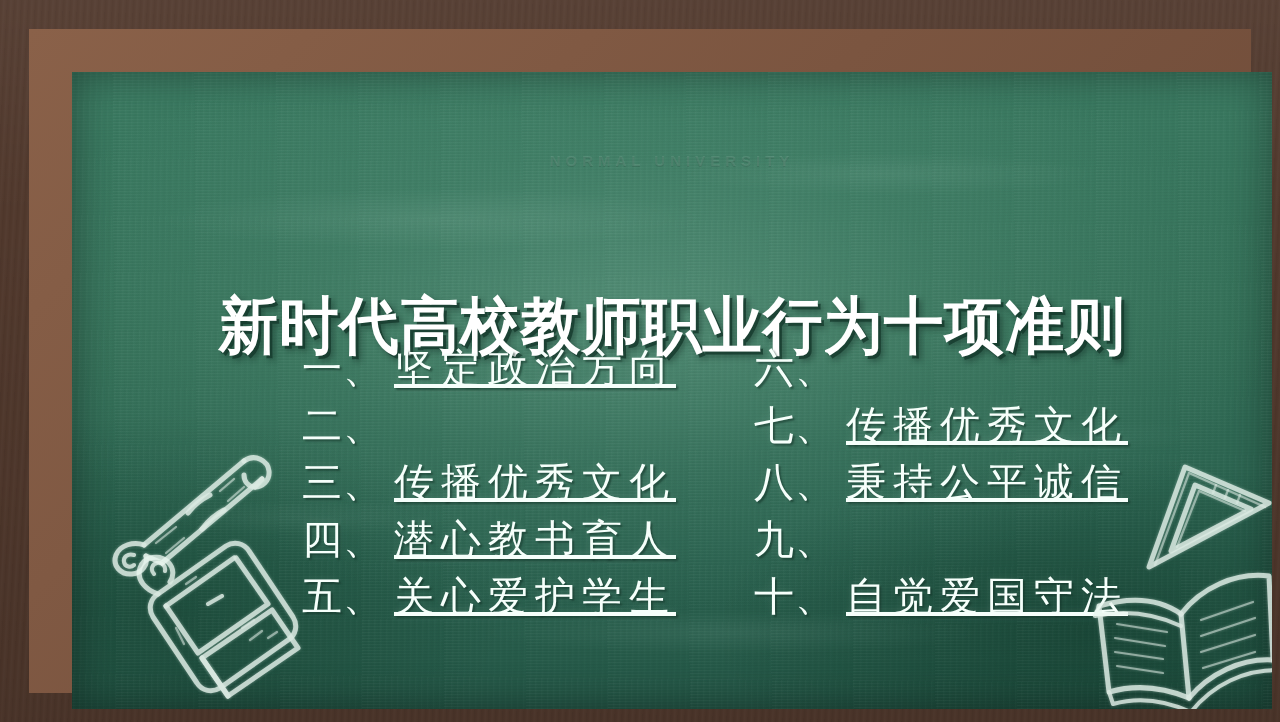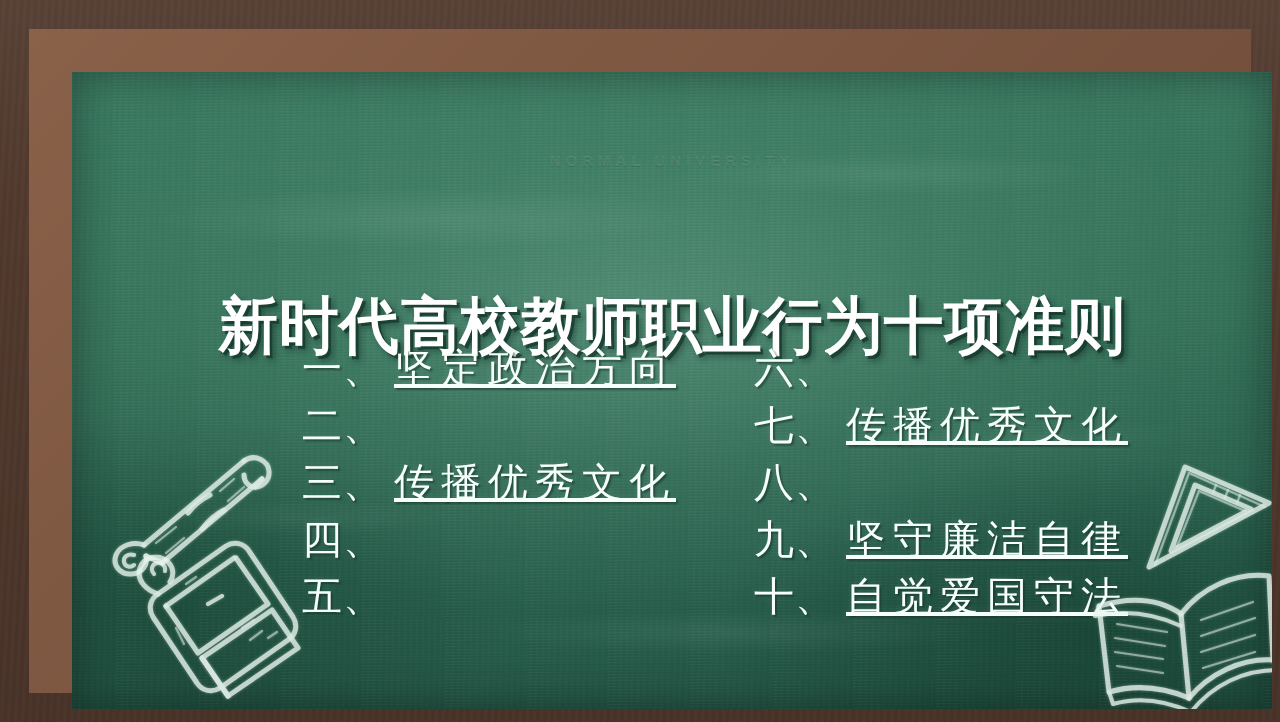--- a/index.html
+++ b/index.html
@@ -208,40 +208,42 @@
           </div>
           <div class="rule-row">
             <span class="rule-num">二、</span>
           </div>
           <div class="rule-row">
             <span class="rule-num">三、</span>
             <span class="rule-text">传播优秀文化</span>
           </div>
           <div class="rule-row">
             <span class="rule-num">四、</span>
+            <span class="rule-text">潜心教书育人</span>
           </div>
           <div class="rule-row">
             <span class="rule-num">五、</span>
+            <span class="rule-text">关心爱护学生</span>
           </div>
         </div>
 
         <div class="rule-col" id="col-right">
           <div class="rule-row">
             <span class="rule-num">六、</span>
           </div>
           <div class="rule-row">
             <span class="rule-num">七、</span>
             <span class="rule-text">传播优秀文化</span>
           </div>
           <div class="rule-row">
             <span class="rule-num">八、</span>
+            <span class="rule-text">秉持公平诚信</span>
           </div>
           <div class="rule-row">
             <span class="rule-num">九、</span>
-            <span class="rule-text">坚守廉洁自律</span>
           </div>
           <div class="rule-row">
             <span class="rule-num">十、</span>
             <span class="rule-text">自觉爱国守法</span>
           </div>
         </div>
 
       </div>
 
       <div class="doodle" id="doodle-scroll">

